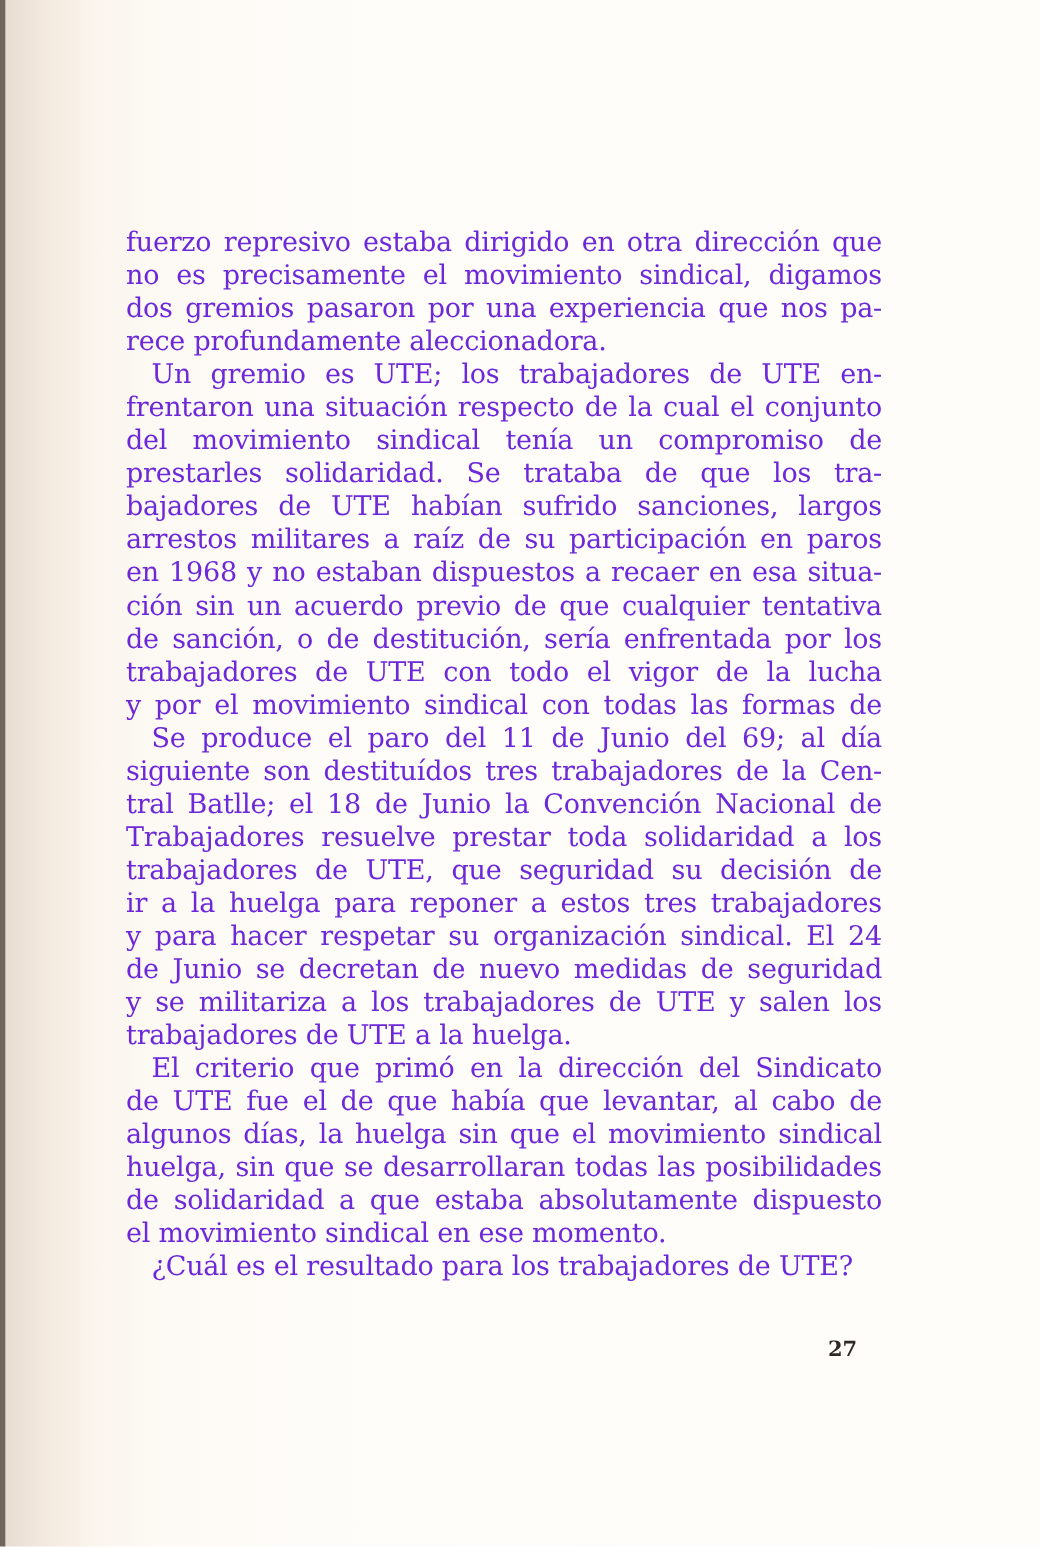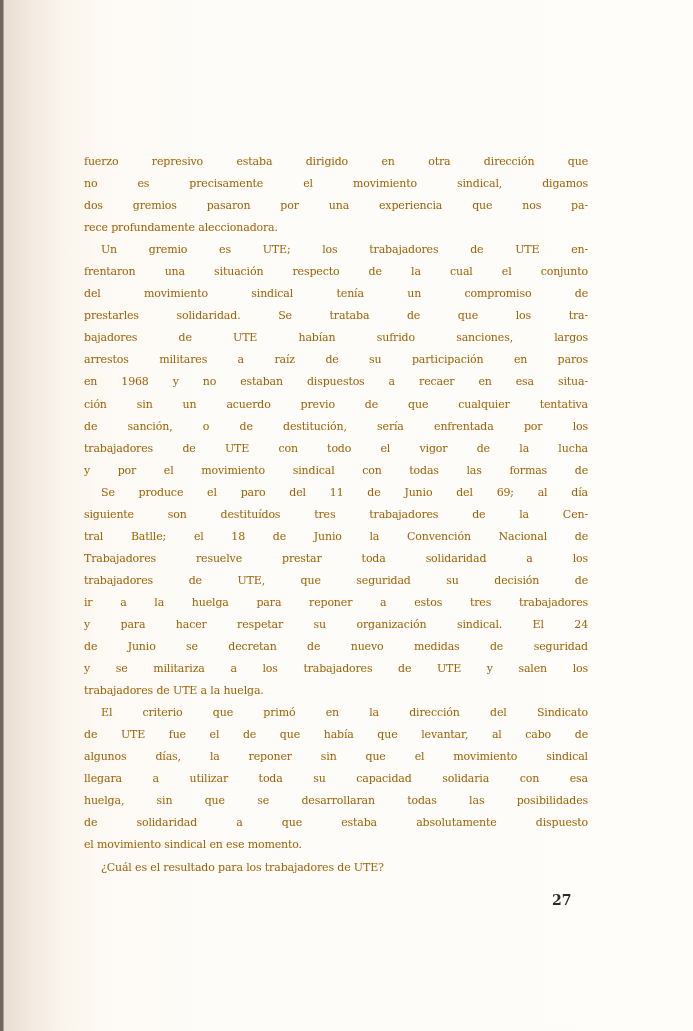--- a/index.html
+++ b/index.html
@@ -19,23 +19,23 @@
       top: 0;
       width: 693px;
       height: 1031px;
     }
     .text-block {
       position: absolute;
       left: 84px;
       top: 151px;
       width: 504px;
       font-family: "DejaVu Serif", "Liberation Serif", serif;
-      font-size: 11px;
+      font-size: 18px;
       line-height: 22.05px;
-      color: #a16207;
+      color: #6d28d9;
       letter-spacing: -0.15px;
     }
     .line {
       display: block;
       white-space: nowrap;
       text-align: justify;
       text-align-last: justify;
       height: 22.05px;
     }
     .line.last {
@@ -83,22 +83,21 @@
     <span class="line">Trabajadores resuelve prestar toda solidaridad a los</span>
     <span class="line">trabajadores de UTE, que seguridad su decisión de</span>
     <span class="line">ir a la huelga para reponer a estos tres trabajadores</span>
     <span class="line">y para hacer respetar su organización sindical. El 24</span>
     <span class="line">de Junio se decretan de nuevo medidas de seguridad</span>
     <span class="line">y se militariza a los trabajadores de UTE y salen los</span>
     <span class="line last">trabajadores de UTE a la huelga.</span>
 
     <span class="line indent">El criterio que primó en la dirección del Sindicato</span>
     <span class="line">de UTE fue el de que había que levantar, al cabo de</span>
-    <span class="line">algunos días, la reponer sin que el movimiento sindical</span>
-    <span class="line">llegara a utilizar toda su capacidad solidaria con esa</span>
+    <span class="line">algunos días, la huelga sin que el movimiento sindical</span>
     <span class="line">huelga, sin que se desarrollaran todas las posibilidades</span>
     <span class="line">de solidaridad a que estaba absolutamente dispuesto</span>
     <span class="line last">el movimiento sindical en ese momento.</span>
 
     <span class="line indent last">¿Cuál es el resultado para los trabajadores de UTE?</span>
   </div>
 
   <div class="page-number">27</div>
 </div>
 

